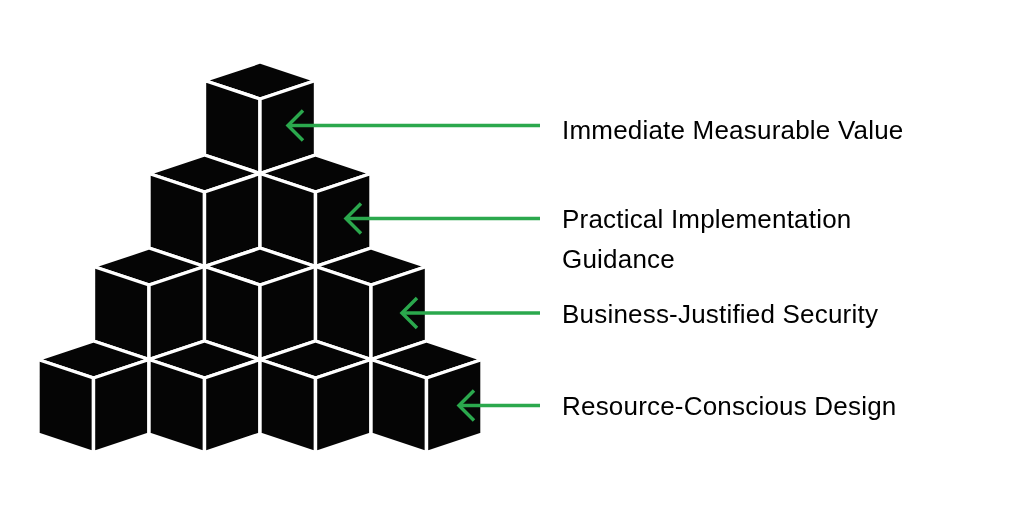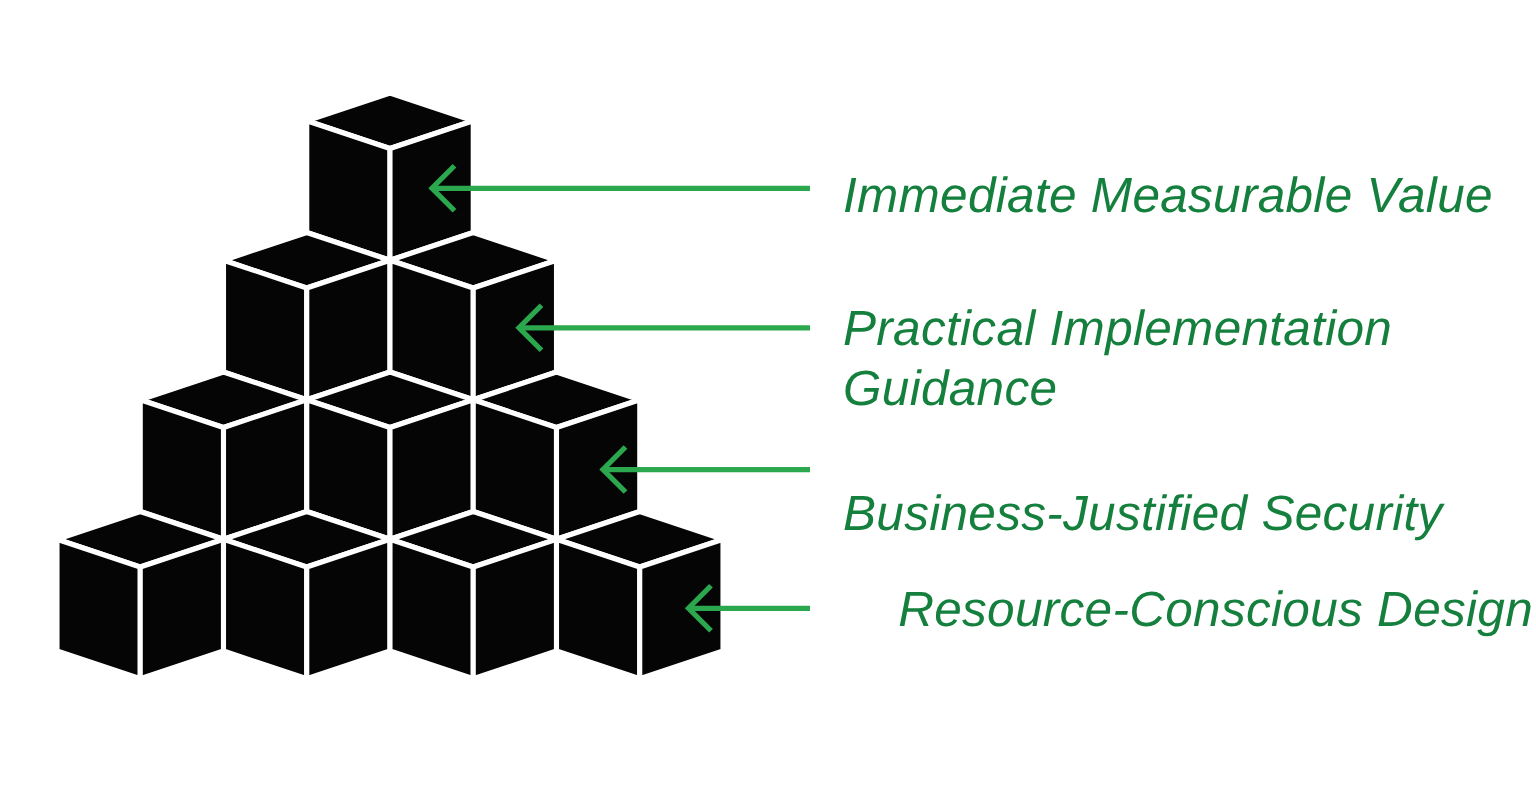--- a/index.html
+++ b/index.html
@@ -19,31 +19,30 @@
     position: absolute;
     left: 0;
     top: 0;
     width: 1024px;
     height: 528px;
   }
   .row-label {
     position: absolute;
     left: 562px;
     width: 460px;
-    font-size: 33px;
+    font-size: 26px;
     line-height: 40px;
     letter-spacing: 0.2px;
-    color: #15803d;
+    color: #000000;
     white-space: pre-line;
-    font-style: italic;
   }
   .row-label.l0 { top: 110px; }
   .row-label.l1 { top: 199px; }
-  .row-label.l2 { top: 294px; margin-top: 28px; }
-  .row-label.l3 { top: 386px; text-align: right; }
+  .row-label.l2 { top: 294px; }
+  .row-label.l3 { top: 386px; }
 </style>
 </head>
 <body>
 
 <div class="canvas">
 
   <svg id="pyramid-svg" viewBox="0 0 1024 528" xmlns="http://www.w3.org/2000/svg">
       <g>
         <polygon points="260,62 315.5,80.5 260,99 204.5,80.5" fill="#050505" stroke="#ffffff" stroke-width="3.4"></polygon>
         <polygon points="204.5,80.5 260,99 260,173.5 204.5,155" fill="#050505" stroke="#ffffff" stroke-width="3.4"></polygon>

